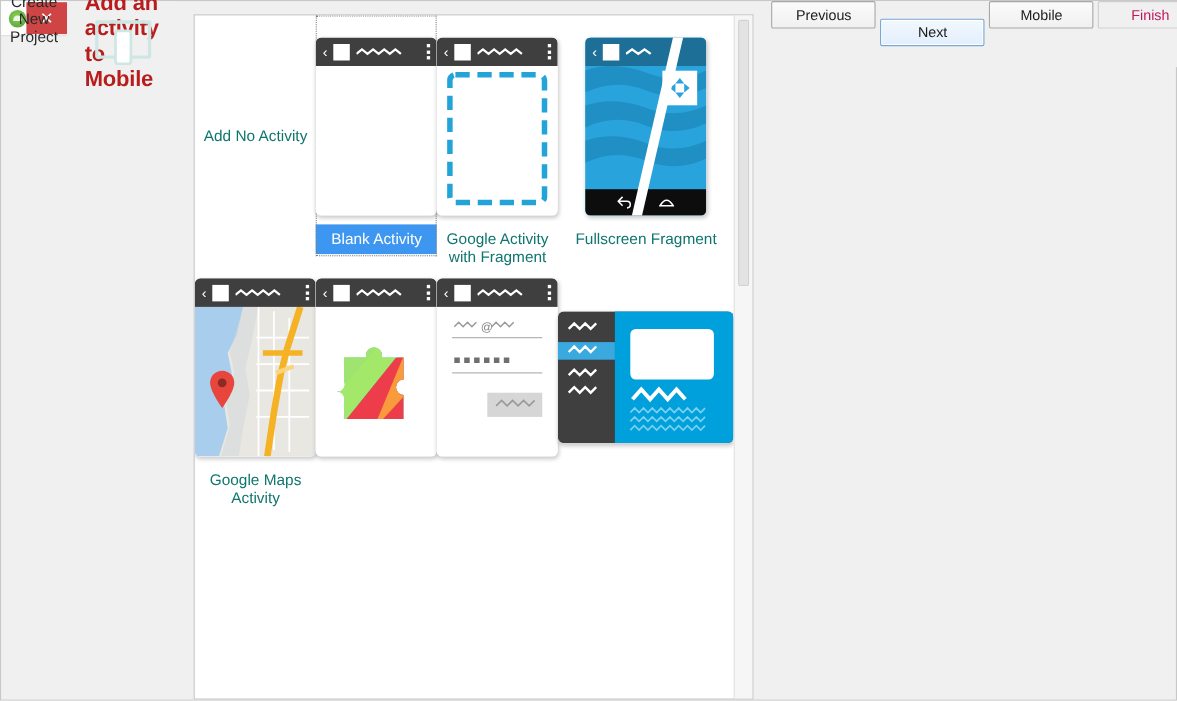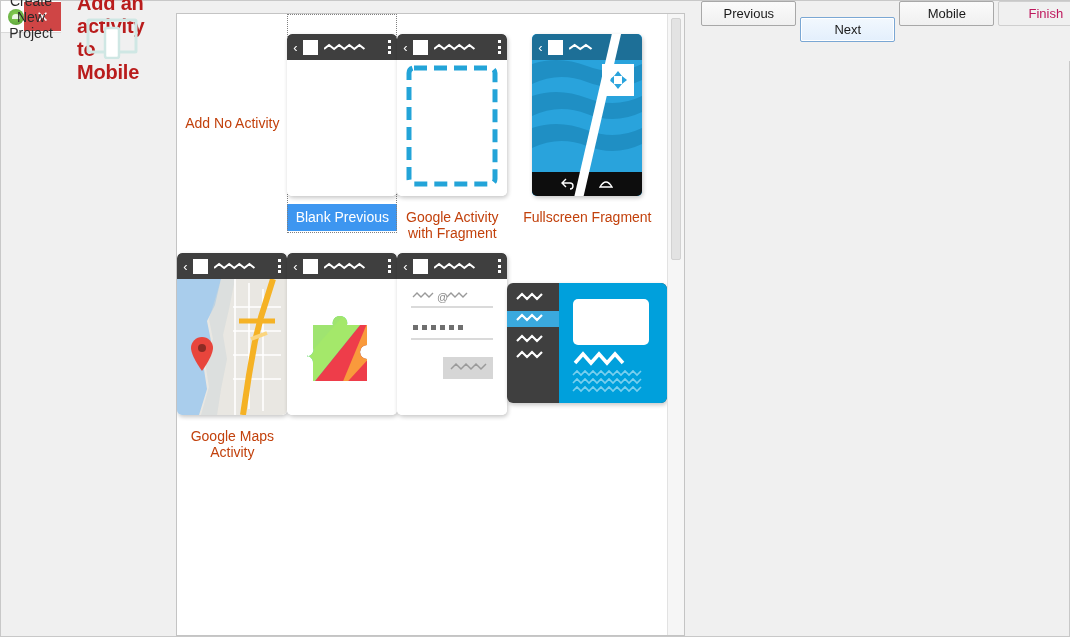--- a/index.html
+++ b/index.html
@@ -130,21 +130,21 @@
   }
   .thumb {
     width: 110px; height: 162px;
     position: relative;
     flex: 0 0 auto;
   }
   .thumb.wide { width: 160px; height: 120px; margin-top: 30px; }
   .cell-label {
     margin-top: 8px;
     font-size: 14px;
-    color: #c2410c;
+    color: #0f766e;
     text-align: center;
     width: 100%;
     padding: 5px 0 6px 0;
     box-sizing: border-box;
   }
   .cell.selected .cell-label {
     background: #3d96f0;
     color: #ffffff;
   }
   .cell.no-activity {
@@ -276,21 +276,21 @@
                   </svg>
                   <span class="ab-dots">
                       <i></i>
                       <i></i>
                       <i></i>
                     </span>
                 </div>
                 <div class="body-area"></div>
               </div>
             </div>
-            <div class="cell-label">Blank Previous</div>
+            <div class="cell-label">Blank Activity</div>
           </div>
 
           <div class="cell">
             <div class="thumb">
               <div class="phone">
                 <div class="appbar">
                   <span class="ab-back">‹</span>
                   <span class="ab-square"></span>
                   <svg class="ab-title" viewBox="0 0 60 9" preserveAspectRatio="none">
                     <path d="M0 6 L5 2 L10 6 L15 2 L20 6 L25 2 L30 6 L35 2 L40 6" fill="none" stroke="#ffffff" stroke-width="2"></path>

